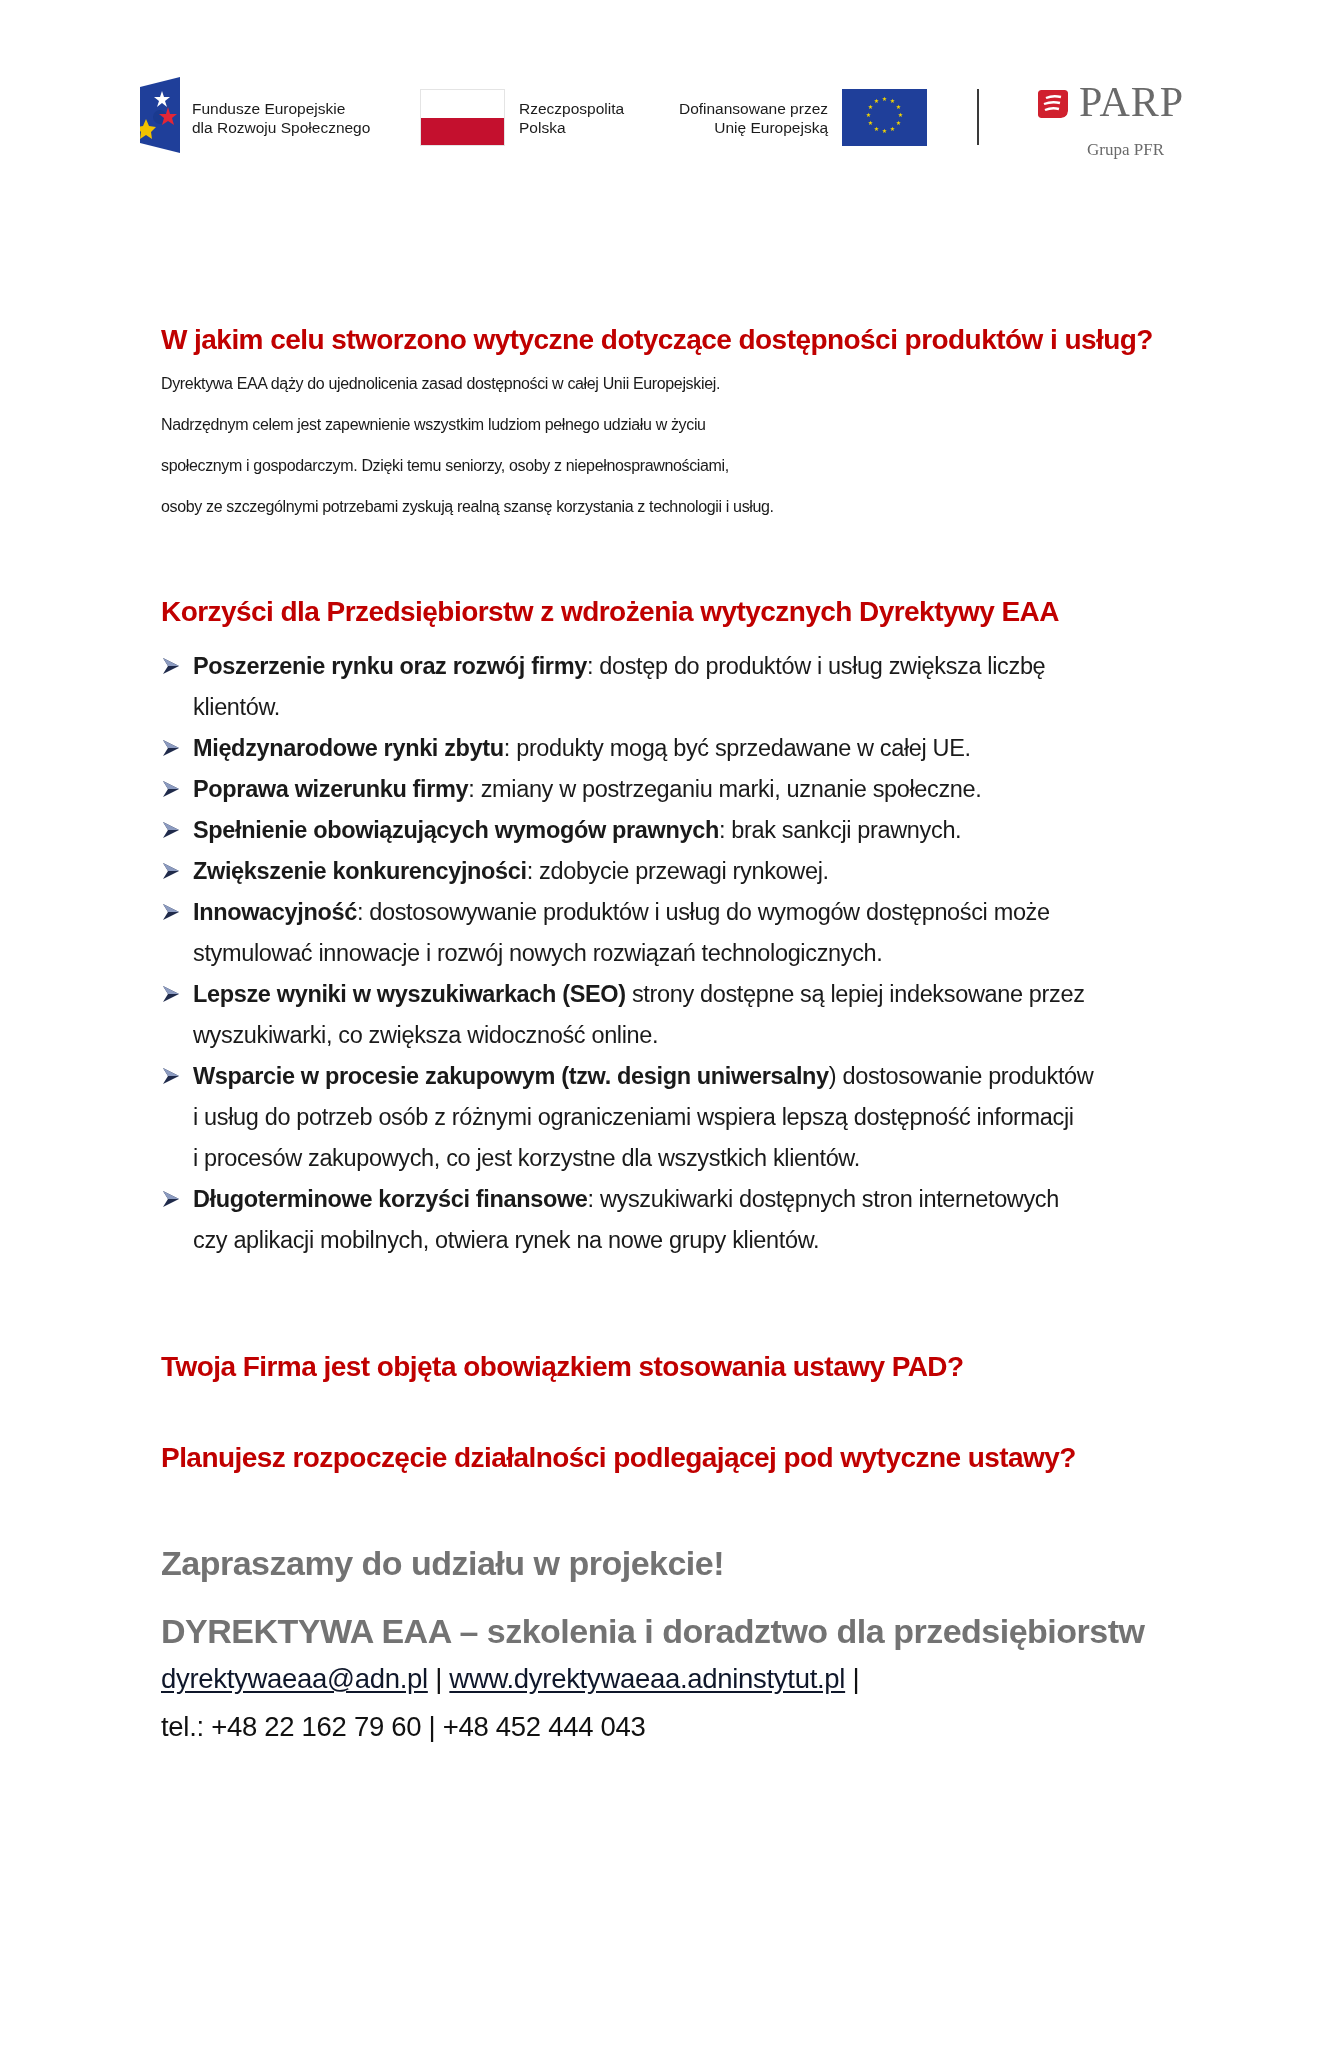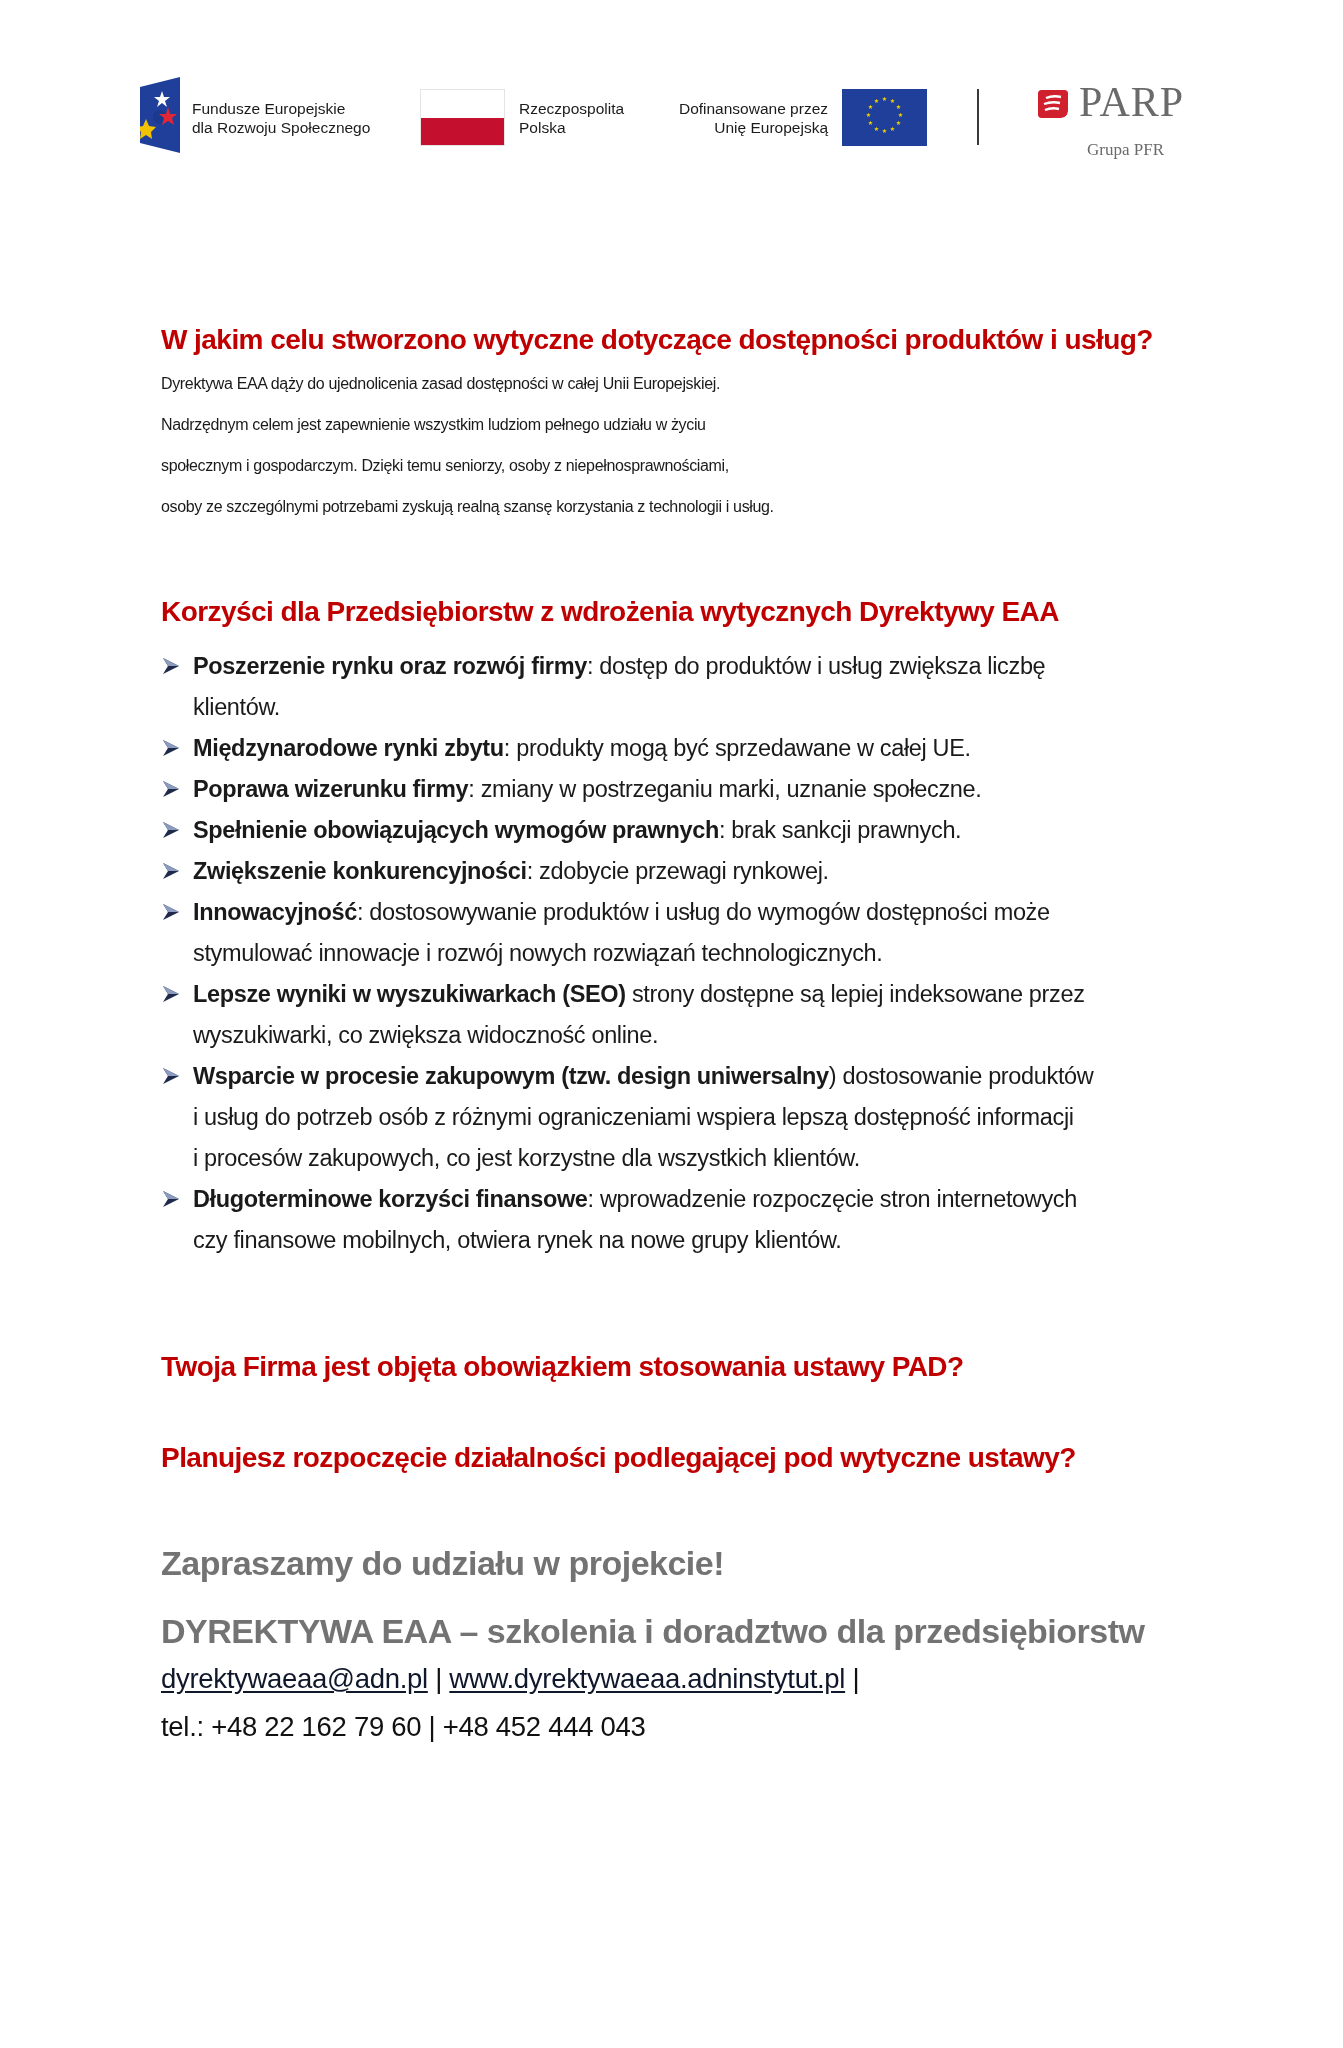--- a/index.html
+++ b/index.html
@@ -170,22 +170,22 @@
     <div class="line" style="top:0;"><b>Wsparcie w procesie zakupowym (tzw. design uniwersalny</b><span>) dostosowanie produktów</span></div>
     <div class="line" style="top:41px;">i usług do potrzeb osób z różnymi ograniczeniami wspiera lepszą dostępność informacji</div>
     <div class="line" style="top:82px;">i procesów zakupowych, co jest korzystne dla wszystkich klientów.</div>
   </div>
 
   <div class="bullet" style="top:1184px;">
     <svg class="arrow" viewBox="0 0 16 16">
         <polygon points="0,0 16,8 0,16 5,8" fill="#1f2a4a"></polygon>
         <polygon points="0,0 16,8 5,8" fill="#8c9bc0"></polygon>
       </svg>
-    <div class="line" style="top:0;"><b>Długoterminowe korzyści finansowe</b><span>: wprowadzenie rozpoczęcie stron internetowych</span></div>
-    <div class="line" style="top:41px;">czy finansowe mobilnych, otwiera rynek na nowe grupy klientów.</div>
+    <div class="line" style="top:0;"><b>Długoterminowe korzyści finansowe</b><span>: wyszukiwarki dostępnych stron internetowych</span></div>
+    <div class="line" style="top:41px;">czy aplikacji mobilnych, otwiera rynek na nowe grupy klientów.</div>
   </div>
 
   <div class="h-red" style="top:1350px;">Twoja Firma jest objęta obowiązkiem stosowania ustawy PAD?</div>
   <div class="h-red" style="top:1412px;margin-top:29px;">Planujesz rozpoczęcie działalności podlegającej pod wytyczne ustawy?</div>
 
   <div class="bold-black" style="top:1546px;">Zapraszamy do udziału w projekcie!</div>
   <div class="bold-black" style="top:1614px;">DYREKTYWA EAA – szkolenia i doradztwo dla przedsiębiorstw</div>
   <div class="contact" style="top:1662px;">
     <a>dyrektywaeaa@adn.pl</a><span> | </span><a>www.dyrektywaeaa.adninstytut.pl</a><span> |</span>
   </div>

